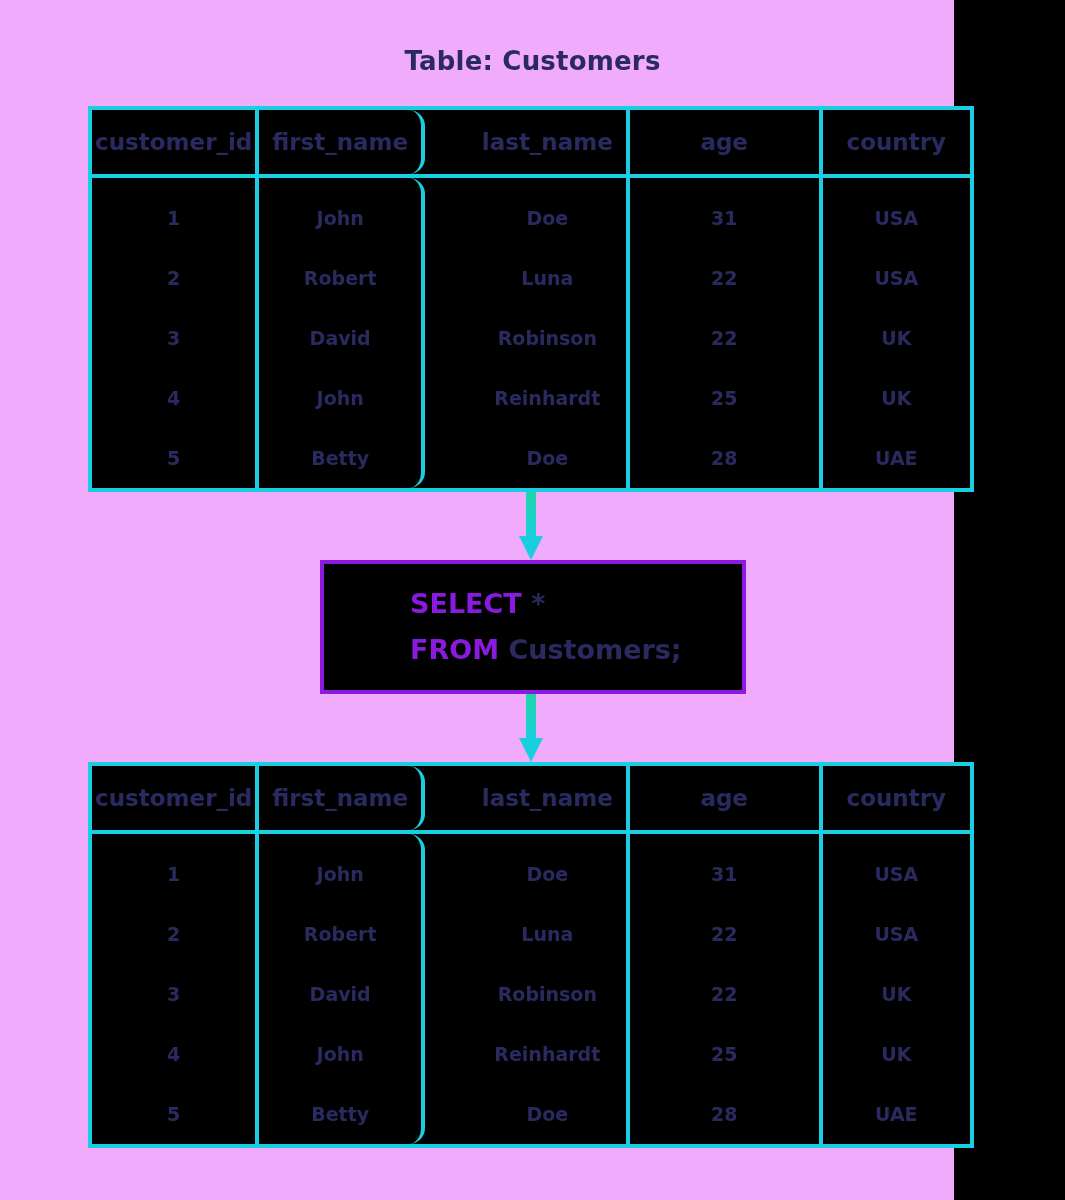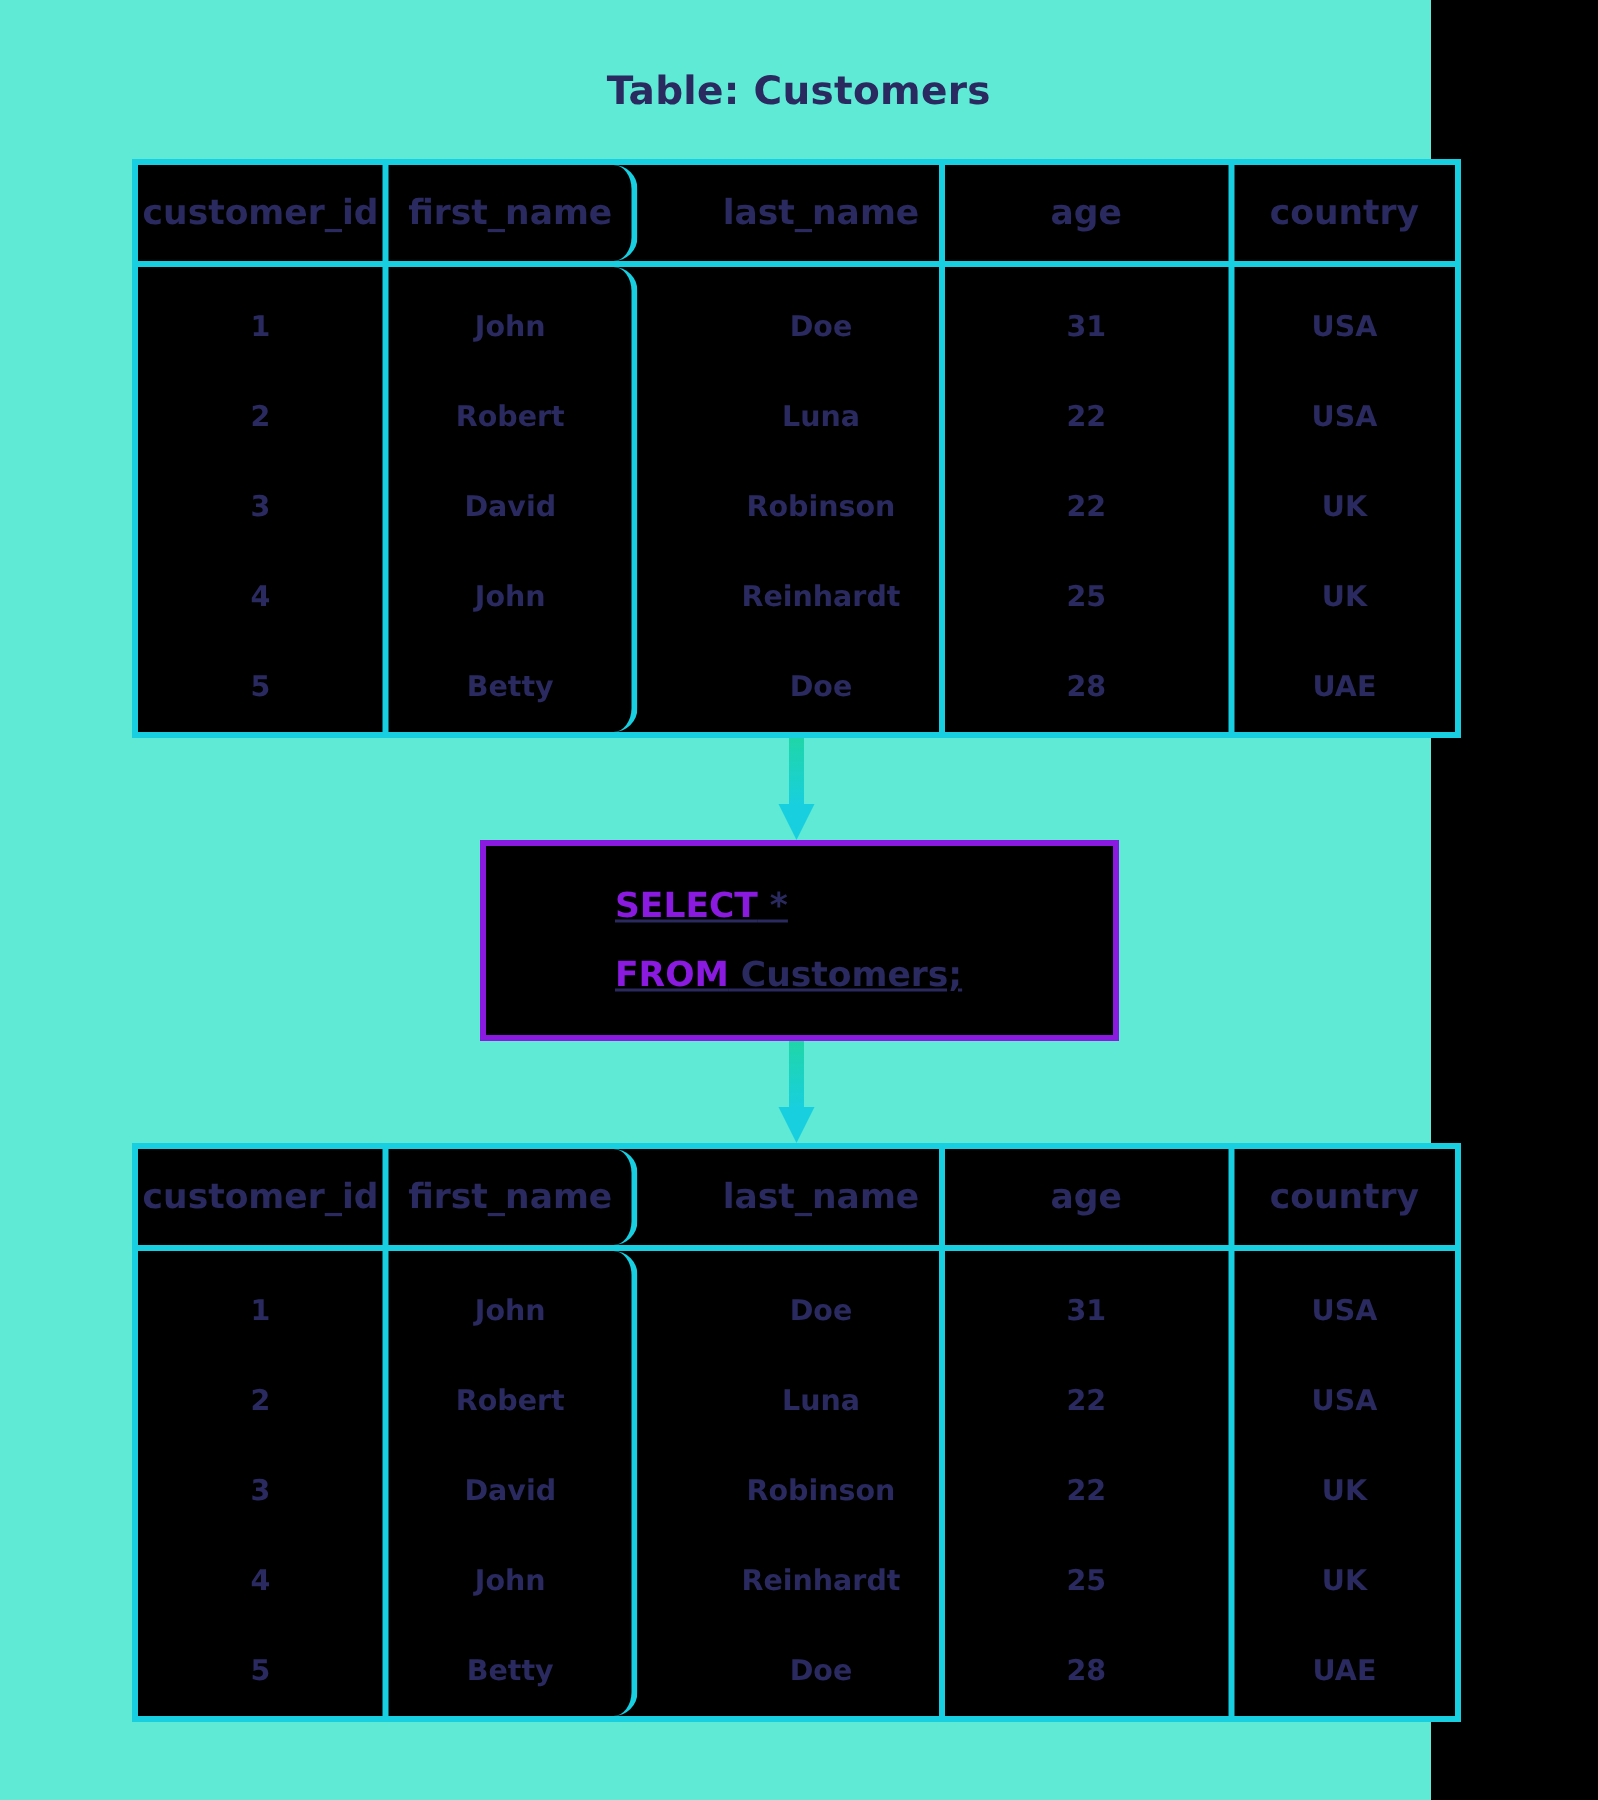--- a/index.html
+++ b/index.html
@@ -9,21 +9,21 @@
     height: 1200px;
     background: #000000;
     font-family: "DejaVu Sans", sans-serif;
     overflow: hidden;
   }
 
   .page {
     position: relative;
     width: 954px;
     height: 1200px;
-    background: #5eead4;
+    background: #f0abfc;
   }
 
   
   .title {
     position: absolute;
     left: 0;
     top: 46px;
     width: 1065px;
     text-align: center;
     font-size: 26px;
@@ -135,26 +135,25 @@
   }
   .sql-inner {
     width: 100%;
     height: 100%;
     display: flex;
     flex-direction: column;
     justify-content: center;
     padding-left: 86px;
   }
   .sql-line {
-    font-size: 23px;
+    font-size: 27px;
     font-weight: 700;
     line-height: 46px;
     white-space: pre;
     color: #2a2a60;
-    text-decoration: underline;
   }
   .kw { color: #8a1ae0; font-weight: 700; }
   .obj { color: #2a2a60; font-weight: 700; }
 </style>
 </head>
 <body>
 
 <div class="page">
 
   <div class="title">Table: Customers</div>

